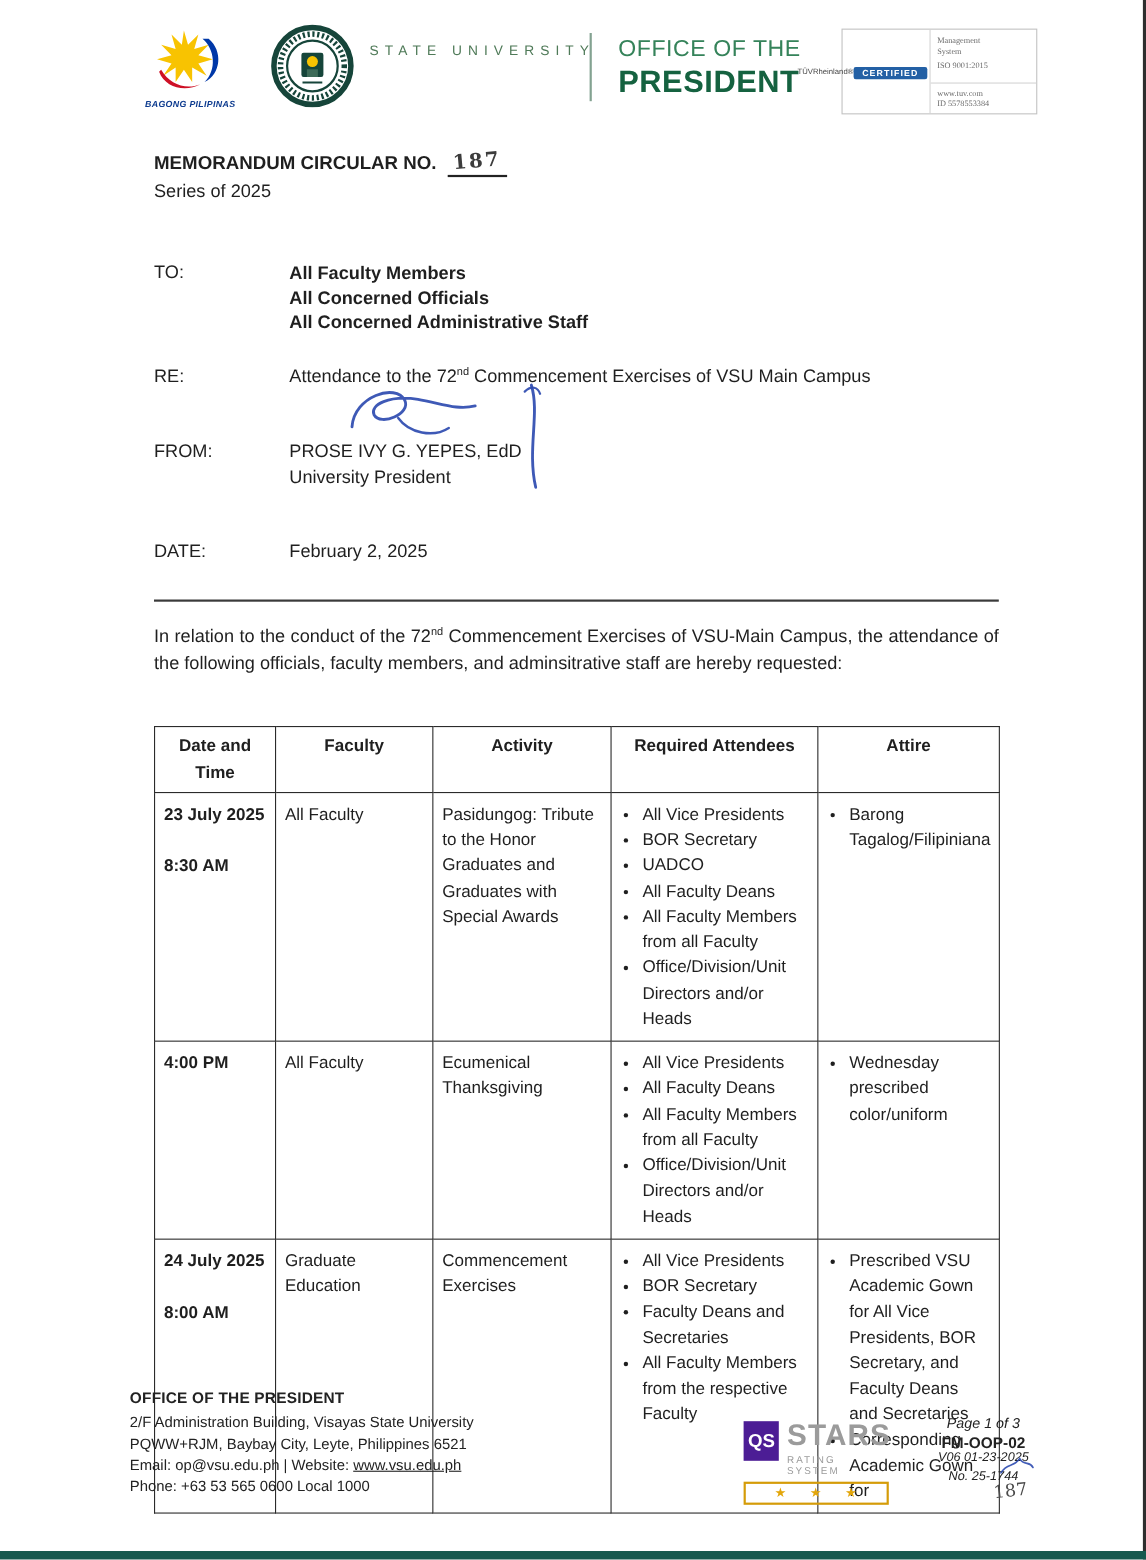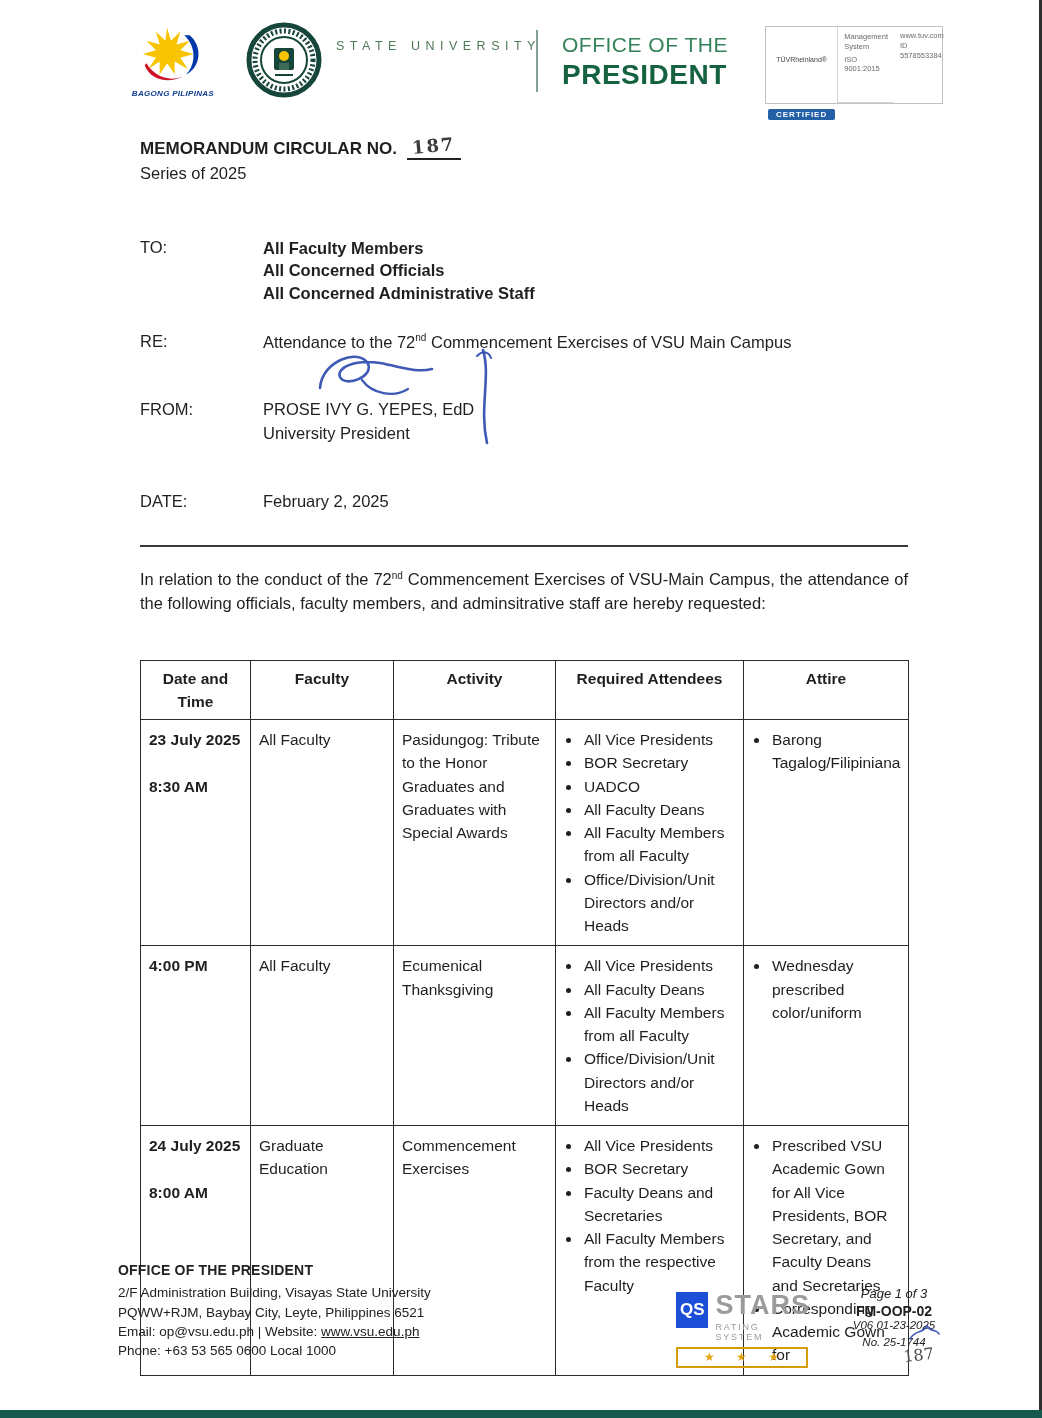--- a/index.html
+++ b/index.html
@@ -15,24 +15,24 @@
   .seal { position:absolute; top:22px; left:246px; }
   .wordmark { position:absolute; top:34px; left:334px; color:#4f7a58; }
   .wordmark-title { font-size:38px; letter-spacing:3px; line-height:1; }
   .wordmark-sub { font-size:12.5px; letter-spacing:5.5px; margin-top:5px; margin-left:2px; }
   .hdr-divider { position:absolute; top:30px; left:536px; width:2px; height:62px; background:#83a291; }
   .office { position:absolute; top:33px; left:562px; }
   .office-line1 { font-size:21px; color:#35835a; letter-spacing:.5px; }
   .office-line2 { font-size:28px; color:#156240; font-weight:bold; letter-spacing:.5px; margin-top:2px; }
 
   .tuv { position:absolute; top:26px; left:765px; width:178px; height:78px; border:1px solid #c2c2c2; display:flex; background:#fff; }
-  .tuv-left { width:80px; border-right:1px solid #d4d4d4; display:flex; flex-direction:column; align-items:center; justify-content:center; padding:3px 2px;gap:44px; }
+  .tuv-left { width:80px; border-right:1px solid #d4d4d4; display:flex; flex-direction:row; align-items:center; justify-content:flex-end; padding:3px 2px; }
   .tuv-brand { font-size:7px; color:#444; margin-top:1px; white-space:nowrap; }
   .tuv-certified { margin-top:2px; background:#2360a5; color:#fff; font-size:8px; font-weight:bold; letter-spacing:1px; padding:1px 8px; border-radius:2px; }
-  .tuv-right { flex:1; font-size:7.5px; color:#6b6b6b; display:flex; line-height:1.3; }
+  .tuv-right { flex:1; font-size:7.5px; color:#6b6b6b; display:flex; flex-direction:column; line-height:1.3;font-family:Liberation Serif, serif; }
   .tuv-mgmt { padding:5px 6px; border-bottom:1px solid #d4d4d4; flex:1; }
   .tuv-iso { margin-top:3px; }
   .tuv-site { padding:4px 6px; }
 
   
   .content { position:absolute; top:138px; left:140px; width:768px; font-size:16.5px; line-height:1.32; }
   .memo-title-row { font-weight:bold; font-size:17px; }
   .memo-no { display:inline-block; min-width:54px; border-bottom:2px solid #222; text-align:center; margin-left:10px; line-height:1; padding-bottom:1px; }
   .hand { display:inline-block; font-family:"DejaVu Serif", serif; font-size:18px; letter-spacing:2px; color:#3c3c3c; transform:rotate(-5deg) translateY(-2px); }
   .memo-series { margin-top:3px; margin-bottom:52px; }
@@ -60,21 +60,21 @@
   .pm-cell { padding-top:36px; }
   .bullets { margin:0; padding-left:18px; list-style:disc; }
   .bullets li { padding-left:2px; }
 
   
   .footer-left { position:absolute; left:118px; top:1260px; font-size:13.5px; line-height:1.44; color:#222; }
   .f-office { font-size:14px; font-weight:bold; margin-bottom:3px; letter-spacing:.2px; }
   .site-link { text-decoration:underline; color:#222; cursor:pointer; }
   .qs { position:absolute; left:676px; top:1292px; width:134px; }
   .qs-top { display:flex; align-items:flex-start; gap:7px; }
-  .qs-box { width:36px; height:36px; background:#1d4ed8; color:#fff; font-weight:bold; font-size:17px; display:flex; align-items:center; justify-content:center; }
+  .qs-box { width:36px; height:36px; background:#4c1d95; color:#fff; font-weight:bold; font-size:17px; display:flex; align-items:center; justify-content:center; }
   .qs-word { font-size:27px; font-weight:bold; color:#9b9b9b; line-height:1; letter-spacing:1px; }
   .qs-rating { font-size:9px; color:#9b9b9b; letter-spacing:1.8px; margin-top:3px; }
   .qs-starbar { margin-top:5px; border:2px solid #d59c08; color:#e3a60a; text-align:center; font-size:12px; letter-spacing:9px; padding:1px 0 2px 8px; width:132px; }
   .page-info { position:absolute; left:838px; top:1286px; width:112px; text-align:center; font-size:13px; color:#222; }
   .pi-page { font-style:italic; }
   .pi-form { font-weight:bold; font-size:14px; margin-top:2px; }
   .pi-ver { font-style:italic; font-size:11.5px; }
   .pi-no { font-style:italic; font-size:11.5px; margin-top:5px; position:relative; }
   .pen-mark { position:absolute; right:8px; top:-13px; }
   .pi-hand { font-family:"DejaVu Serif", serif; font-size:16px; color:#4a4a4a; transform:rotate(-6deg); text-align:right; padding-right:16px; }

